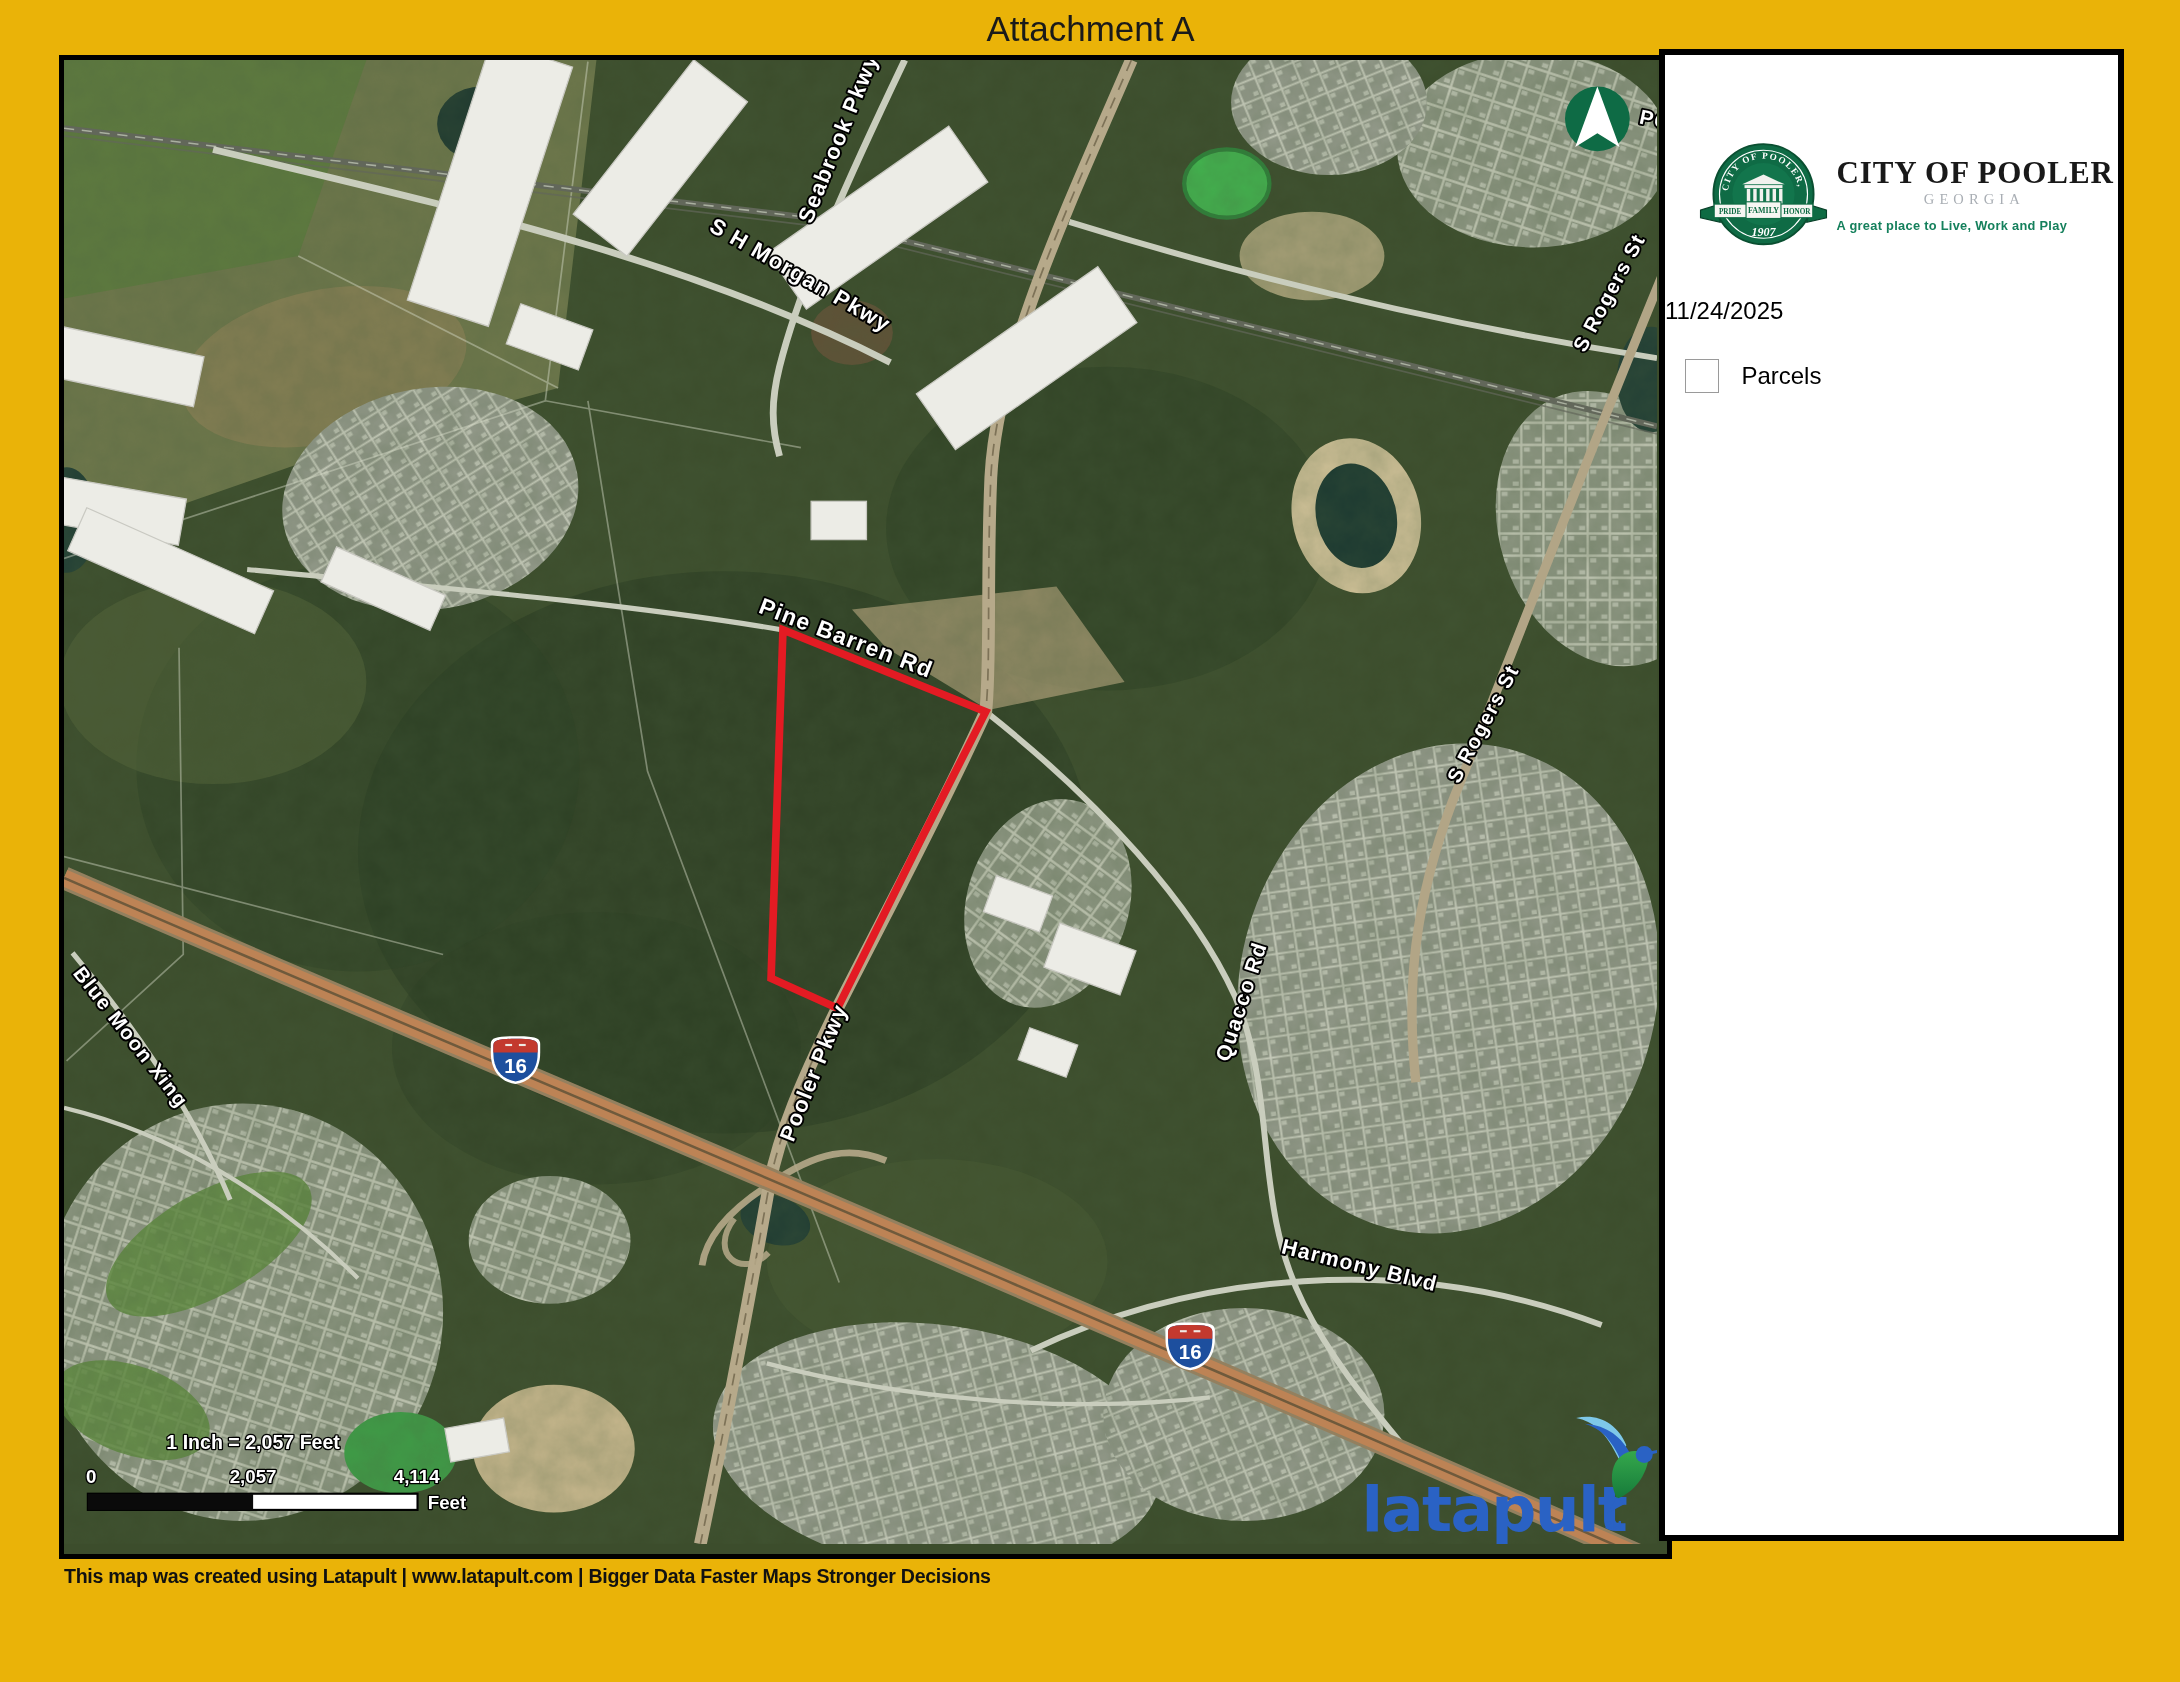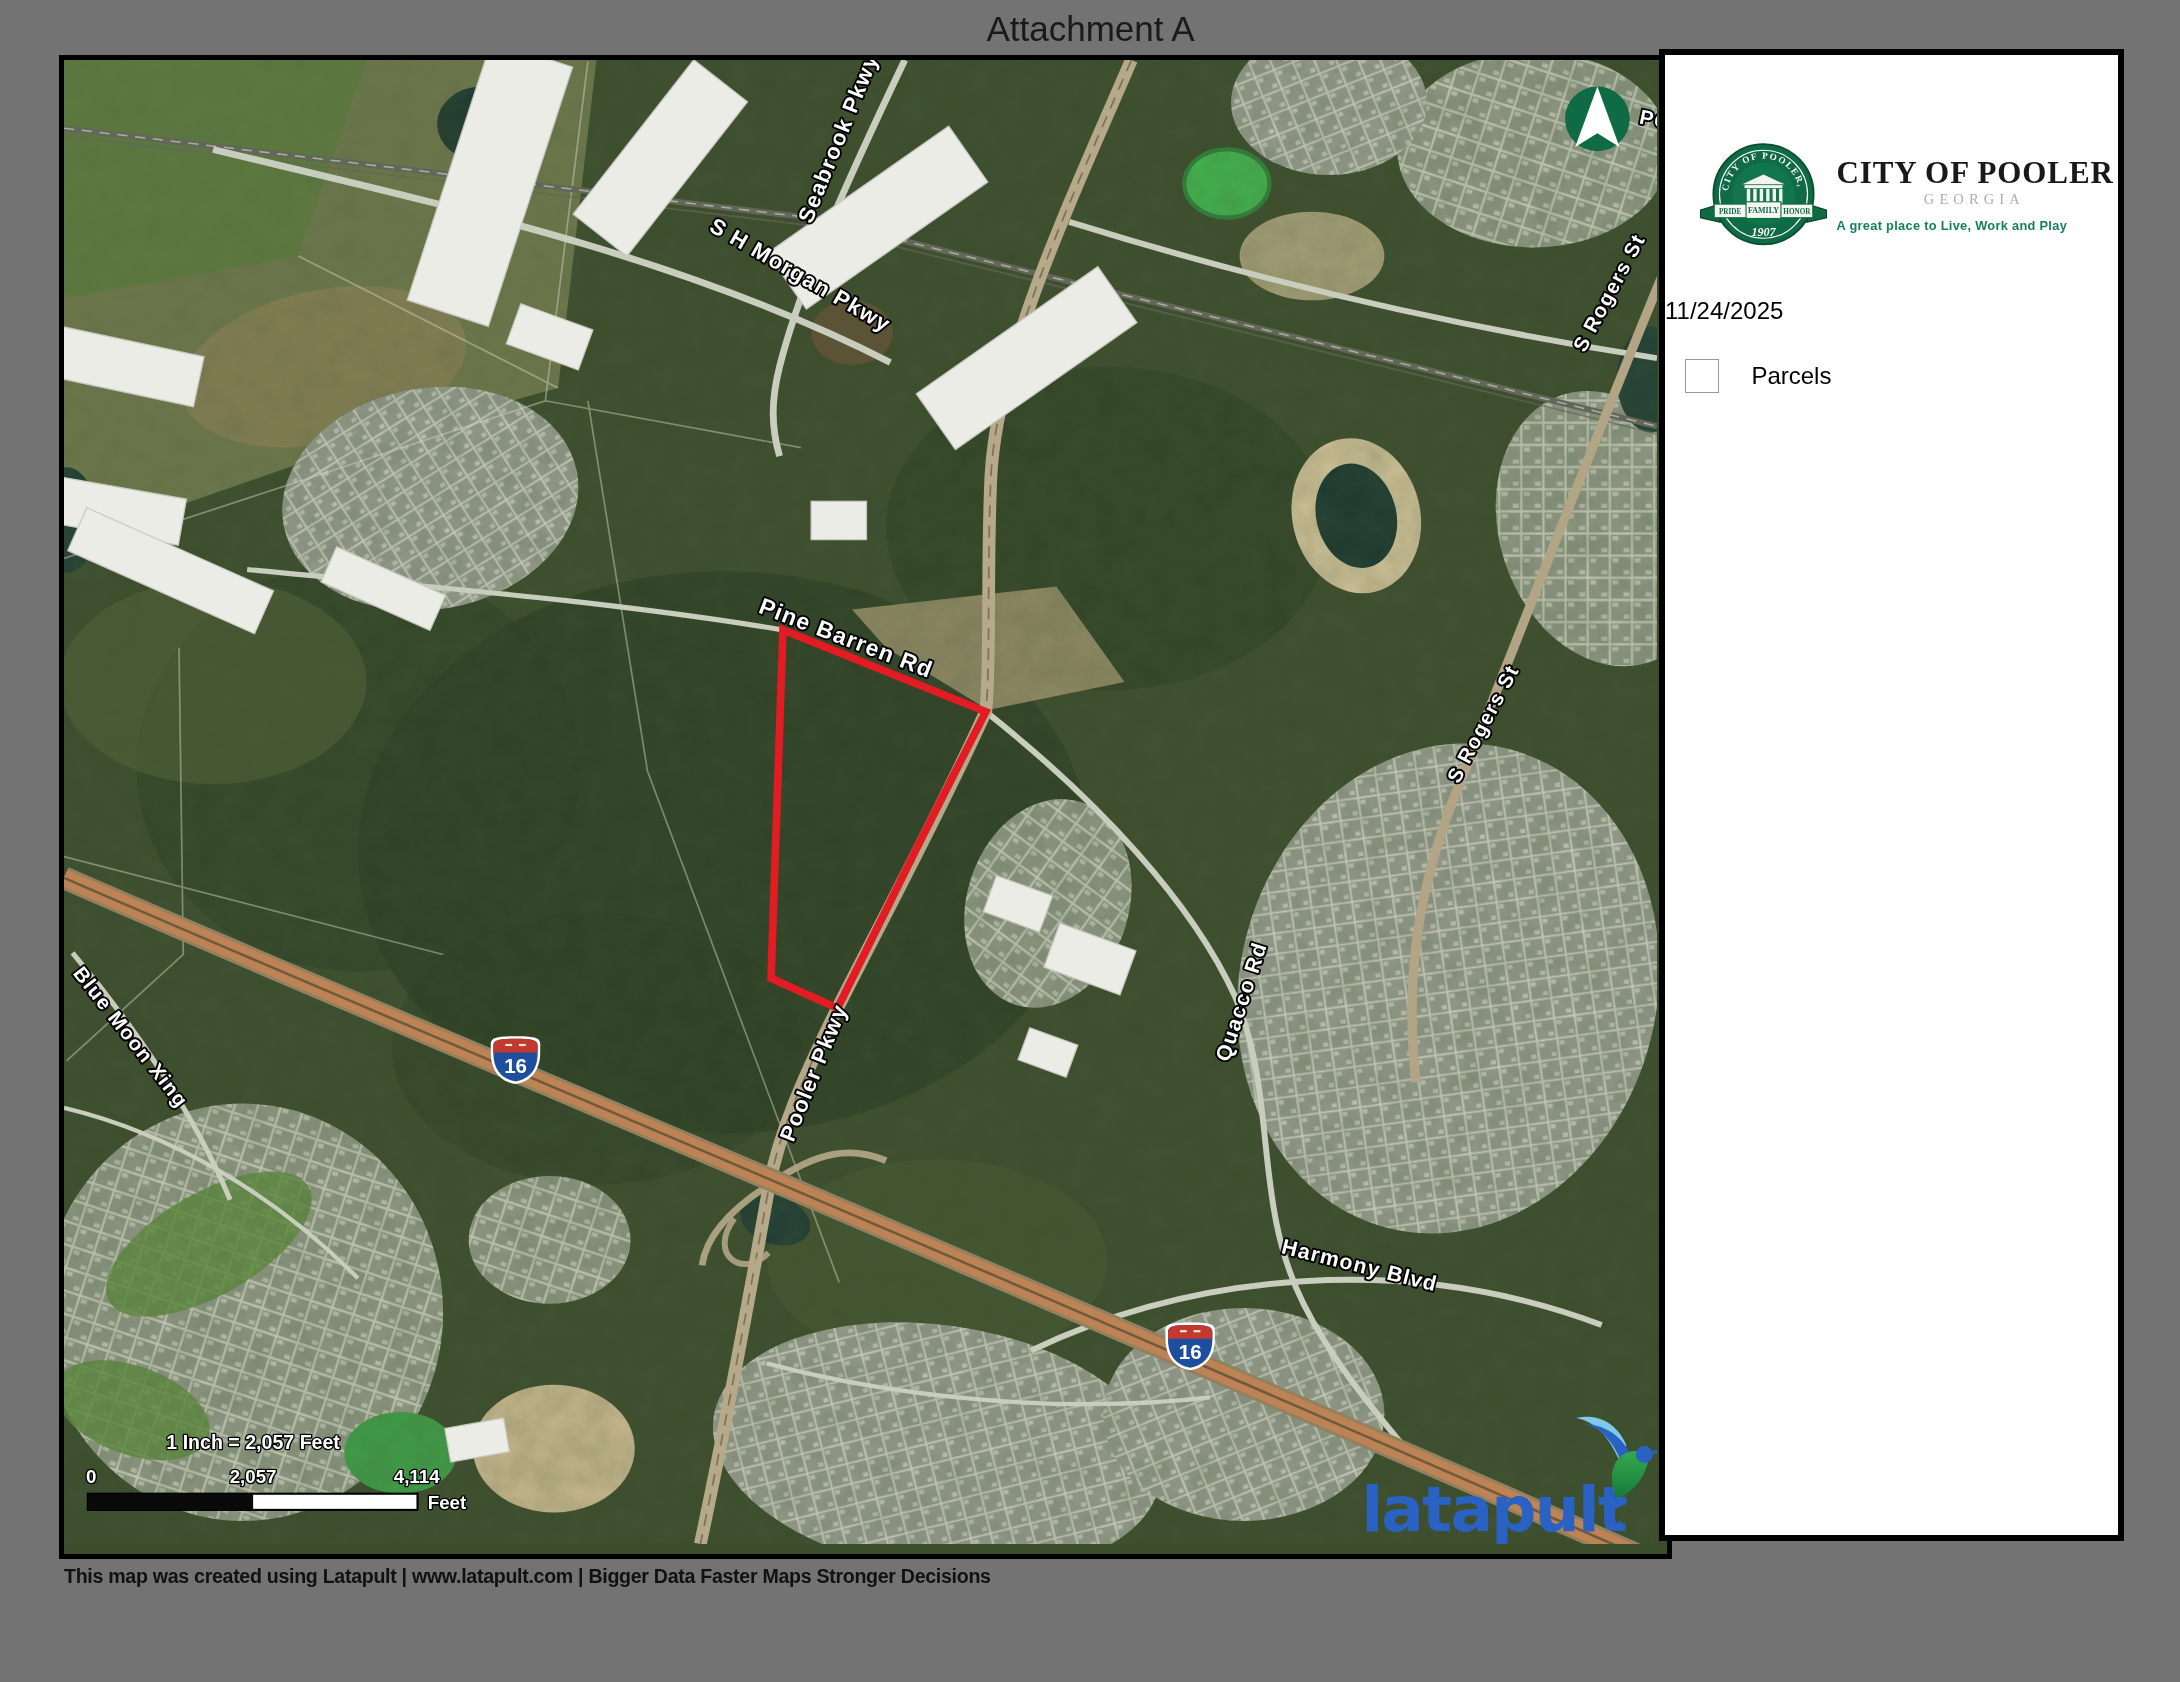--- a/index.html
+++ b/index.html
@@ -1,16 +1,16 @@
 <!DOCTYPE html>
 <html style="font-size:13.6px"><head>
 <meta charset="utf-8">
 <style>
   html,body{margin:0;padding:0;background:#ffffff;}
-  #page{position:relative;width:2181px;height:1682px;background:#737373;overflow:hidden;
+  #page{position:relative;width:2181px;height:1682px;background:#eab308;overflow:hidden;
         font-family:"Liberation Sans",sans-serif;}
 
   
   .attachment-title{position:absolute;left:0;top:6.8px;width:2181px;height:44px;line-height:44px;
         text-align:center;font-size:35px;color:#1a1a1a;}
   .footer-caption{position:absolute;left:64px;top:1559px;width:1533px;font-size:19.6px;font-weight:bold;
         color:#111;letter-spacing:-0.3px;margin-top:6px;}
 
   
   .map-frame{position:absolute;left:59px;top:55px;width:1603px;height:1494px;border:5.1px solid #000;
@@ -25,21 +25,21 @@
   .brand-text{flex:1 1 auto;padding-top:19px;}
   .org-name{font-family:Liberation Serif, serif;font-weight:bold;font-size:31px;color:#191919;
         letter-spacing:0.9px;white-space:nowrap;}
   .org-state{font-family:"Liberation Serif",serif;font-size:14.5px;color:#a9aeb4;letter-spacing:5.1px;
         text-align:center;margin-top:0px;padding-right:1.7px;}
   .org-tagline{font-size:12.8px;font-weight:bold;color:#15805c;margin-top:10.2px;
         letter-spacing:0.3px;white-space:nowrap;}
   .panel-title{font-family:"DejaVu Sans","Liberation Sans",sans-serif;font-weight:bold;font-size:42px;
         line-height:1.2;color:#000;text-align:center;width:404px;margin:36px auto 0;}
   .panel-date{font-size:24px;color:#000;text-align:left;margin-top:37px;}
-  .legend-row{display:flex;align-items:center;margin:34px 0 0 20.4px;gap:32px;}
+  .legend-row{display:flex;align-items:center;margin:34px 0 0 20.4px;gap:22px;}
   .legend-checkbox{width:34px;height:34px;background:#fff;border:1.7px solid #9a9a9a;box-sizing:border-box;}
   .legend-label{font-size:24px;color:#000;}
 
   
   text.roadlbl{font-family:"Liberation Sans",sans-serif;font-weight:bold;fill:#ffffff;
         stroke:#000;stroke-width:4.5px;paint-order:stroke;stroke-linejoin:round;letter-spacing:1.5px;}
   text.scalelbl{font-family:"Liberation Sans",sans-serif;font-weight:bold;fill:#ffffff;
         stroke:#000;stroke-width:3.2px;paint-order:stroke;stroke-linejoin:round;}
 </style>
 </head>

